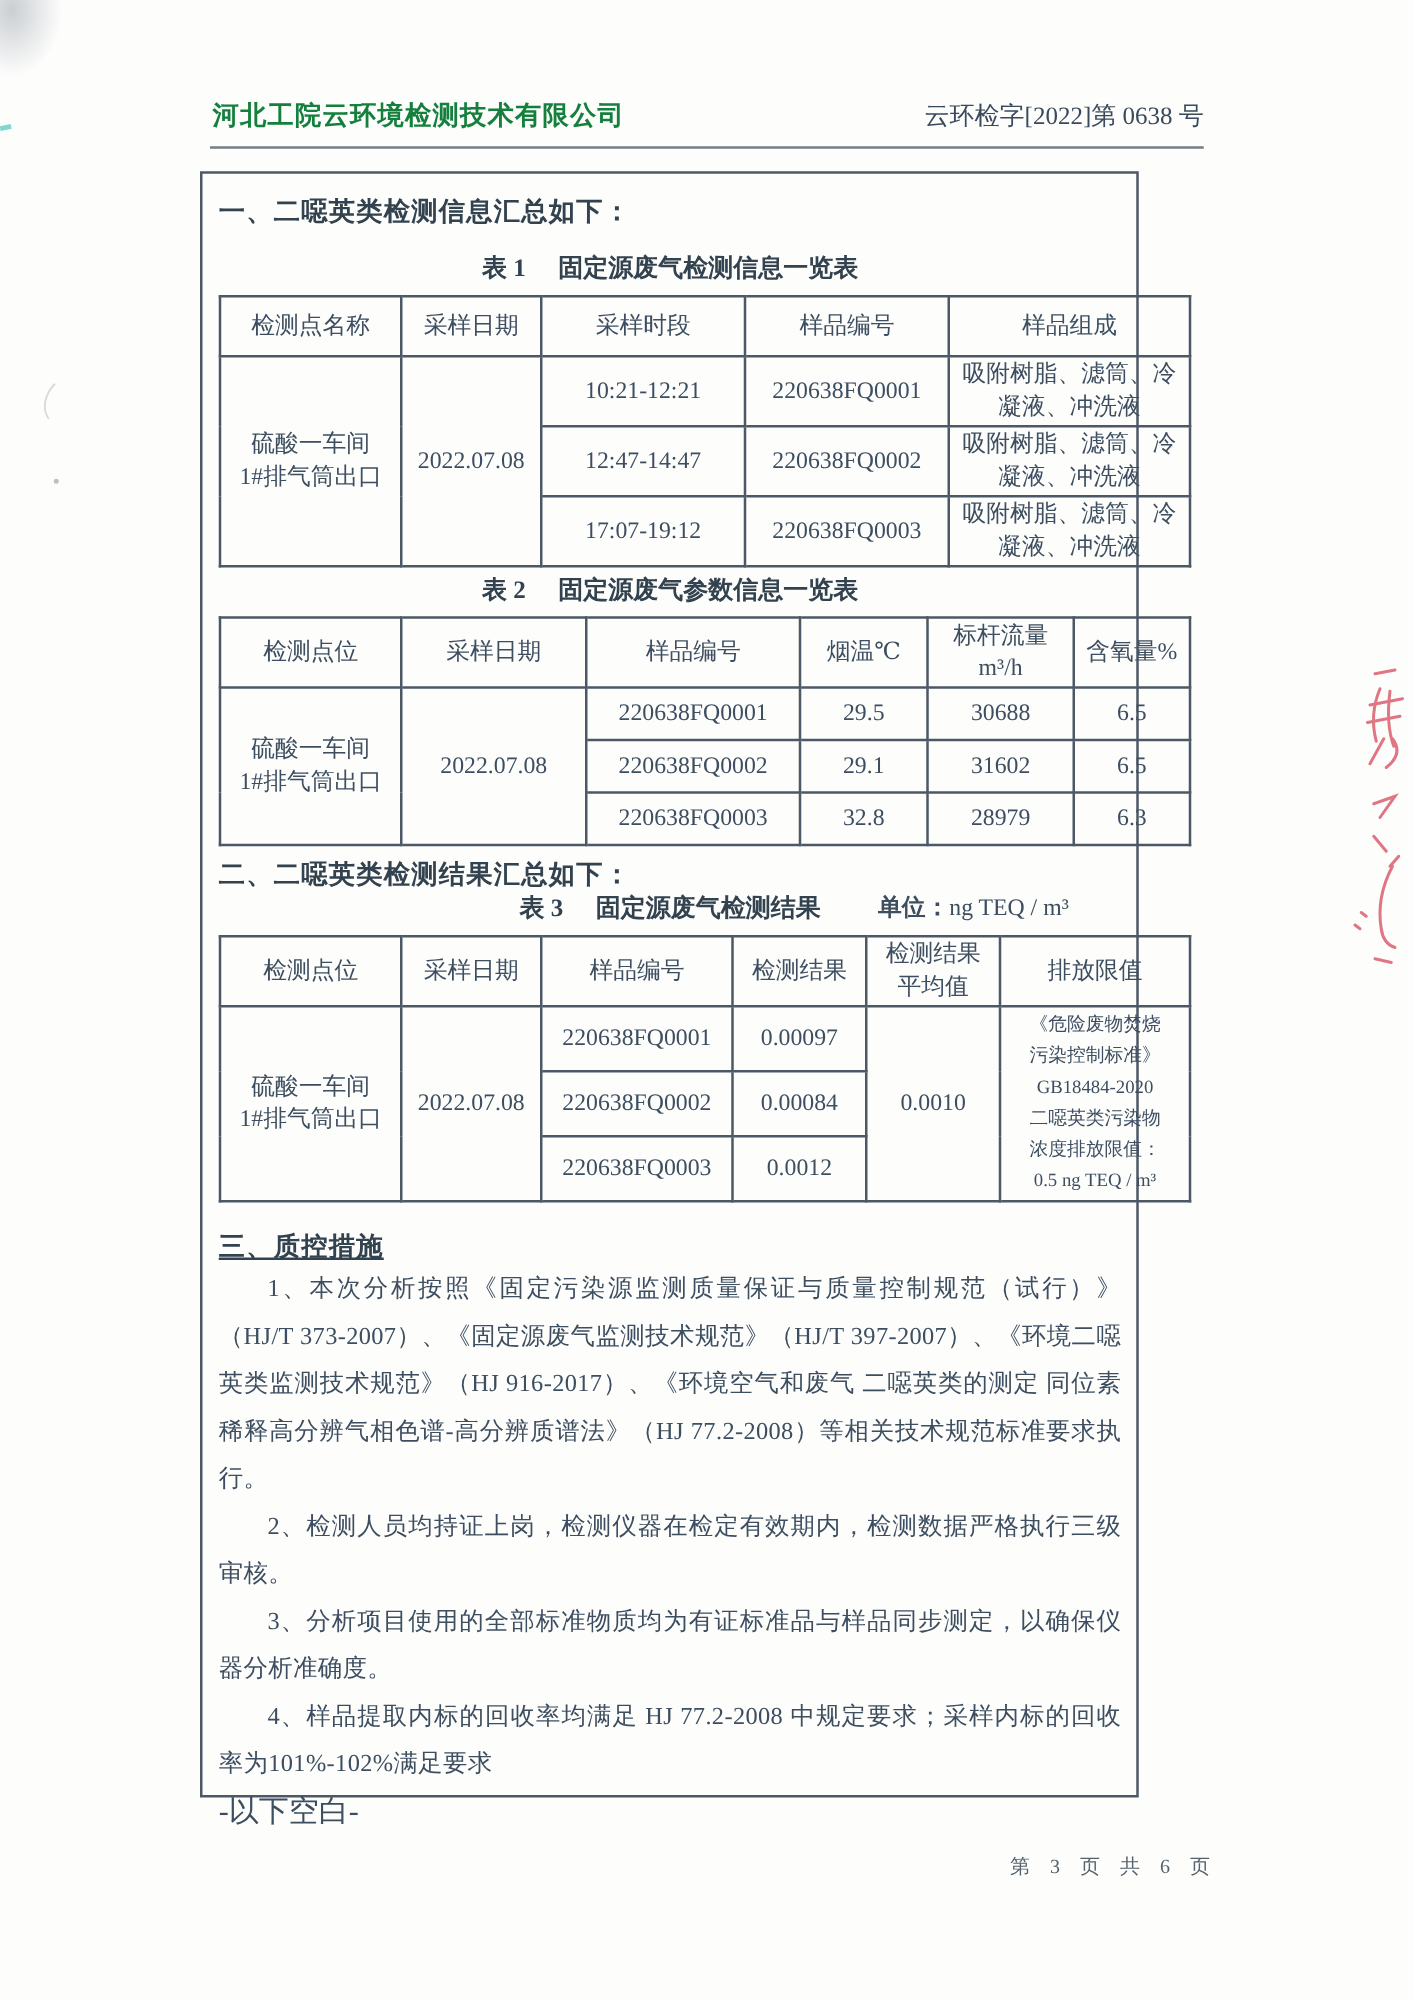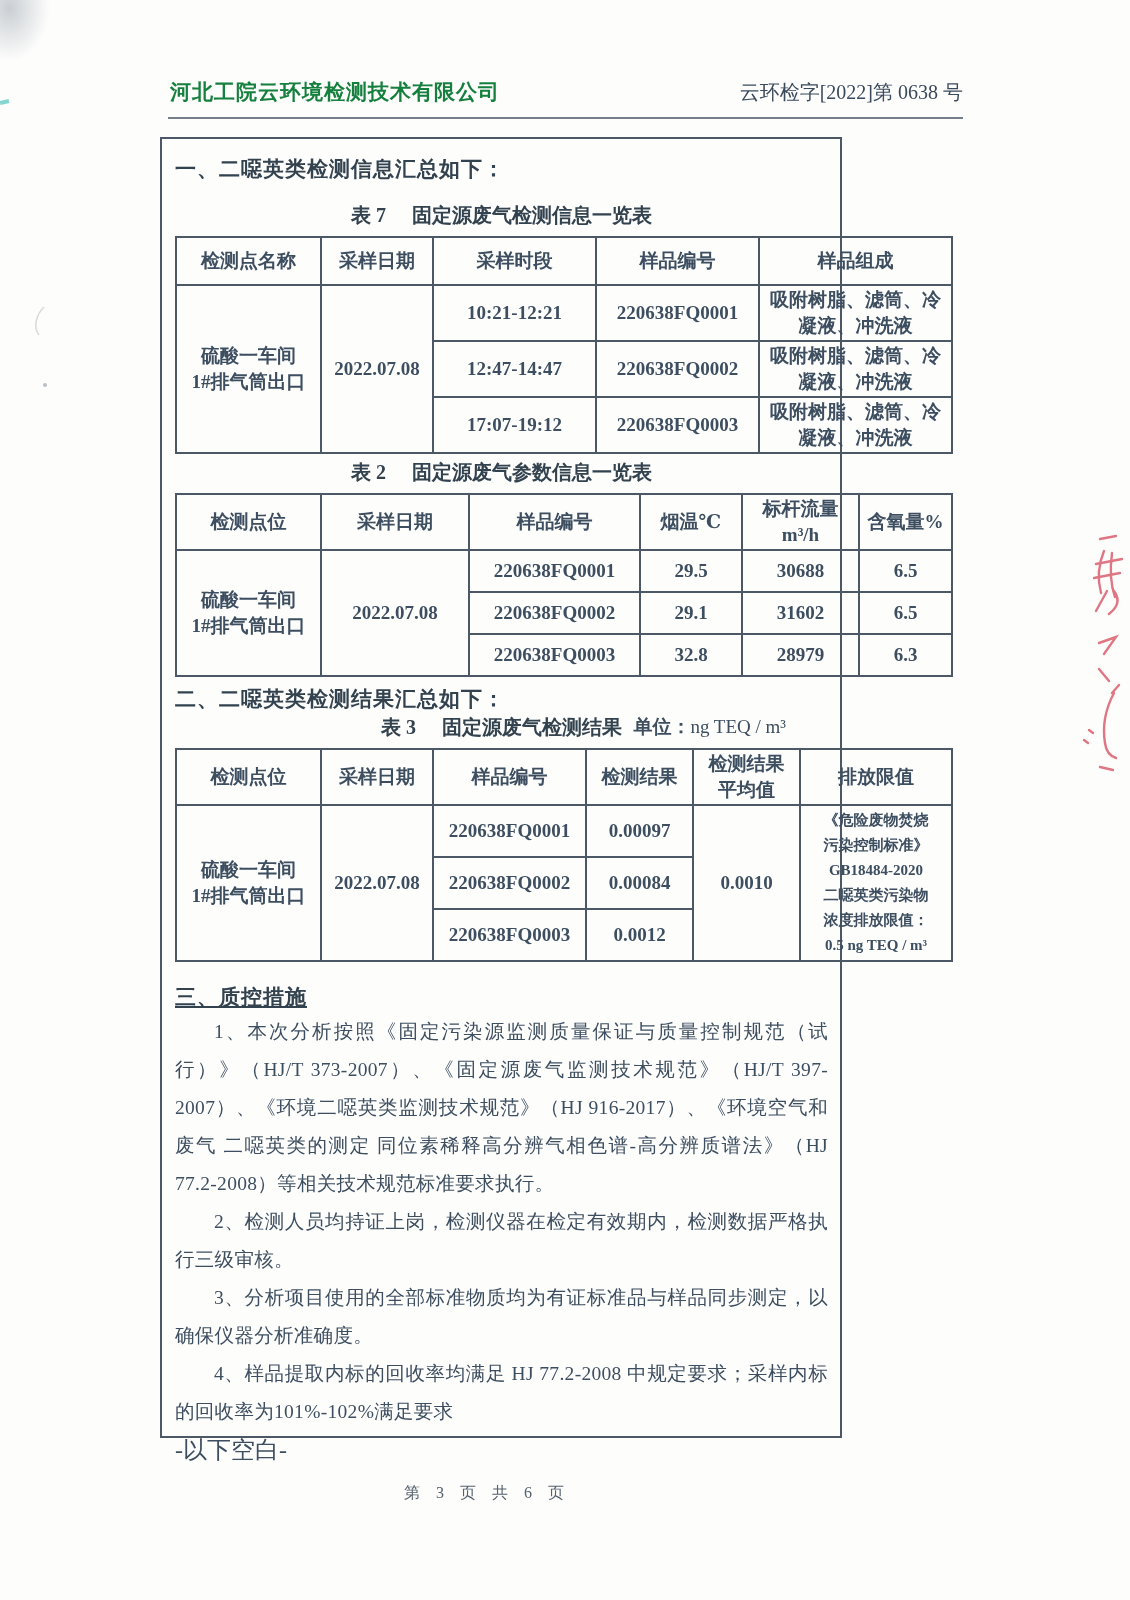--- a/index.html
+++ b/index.html
@@ -40,21 +40,21 @@
   }
   .company-name{font-size:21px;font-weight:bold;letter-spacing:1px;color:#15803d;}
   .doc-number{font-size:20px;color:#3a4a5c;}
   .header-rule{
     position:absolute;left:168px;top:117px;width:795px;height:2px;
     background:#5d6874;opacity:.85;
   }
 
   
   .main-box{
-    position:absolute;left:160px;top:137px;width:682px;height:1301px;
+    position:absolute;left:160px;top:137px;width:751px;height:1301px;
     border:2px solid var(--border);
     padding:16px 12px 0 13px;
   }
 
   .section-heading{
     font-size:21px;font-weight:bold;color:#33424f;
     line-height:28px;letter-spacing:1px;
   }
   .h2-heading{margin-top:8px;}
   .h3-heading{margin-top:21px;margin-bottom:2px;text-decoration:underline;}
@@ -72,21 +72,21 @@
   }
   .t3-unit .ulabel{font-weight:bold;}
 
   table{
     border-collapse:collapse;table-layout:fixed;
     width:776px;margin-top:9px;
   }
   th,td{
     border:2px solid var(--border);
     text-align:center;vertical-align:middle;
-    font-size:19px;font-weight:bold;
+    font-size:19px;font-weight:normal;
     line-height:26px;color:var(--ink);
     padding:1px 3px;
   }
   .preline{white-space:pre-line;}
   .t1 th{height:48px;}
   .t1 td{height:54px;}
   .t2 th{height:54px;}
   .t2 td{height:42px;}
   .t3 th{height:54px;}
   .t3 td{height:52px;}
@@ -99,21 +99,21 @@
     text-indent:2em;text-align:justify;color:var(--ink);
     letter-spacing:.3px;
   }
   .end-note{
     font-size:24px;line-height:38px;color:var(--ink);
   }
 
   
   .page-footer{
     position:absolute;left:0;top:1483px;width:974px;
-    text-align:center;font-size:16px;letter-spacing:6px;
+    text-align:right;font-size:16px;letter-spacing:6px;
     color:#55626e;
   }
 </style>
 </head>
 <body>
 
 <div class="page">
 
   <div class="smudge-corner"></div>
   <div class="teal-dash"></div>
@@ -145,21 +145,21 @@
     <span class="company-name">河北工院云环境检测技术有限公司</span>
     <span class="doc-number">云环检字[2022]第 0638 号</span>
   </div>
   <div class="header-rule"></div>
 
   <div class="main-box">
 
     <div class="section-heading">一、二噁英类检测信息汇总如下：</div>
 
     <div class="tbl-title">
-      <span>表 7</span><span class="tname">固定源废气检测信息一览表</span>
+      <span>表 1</span><span class="tname">固定源废气检测信息一览表</span>
     </div>
     <table class="t1">
       <colgroup>
           <col style="width:145px">
           <col style="width:112px">
           <col style="width:163px">
           <col style="width:163px">
           <col style="width:193px">
         </colgroup>
       <tbody>

